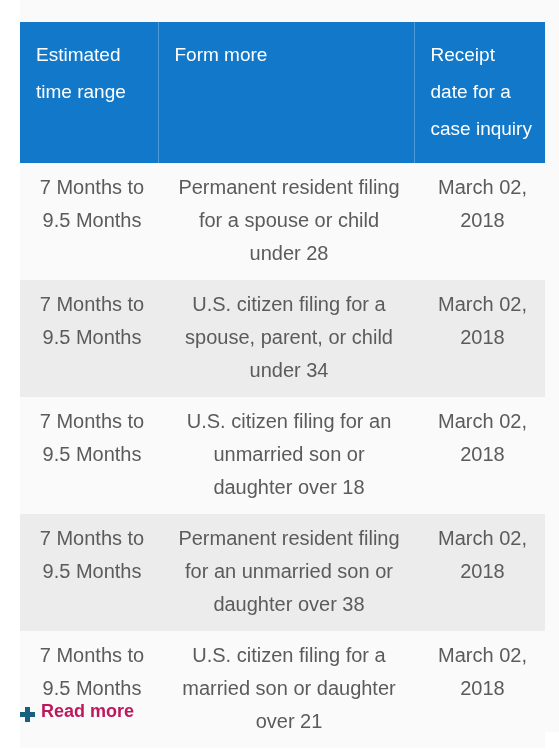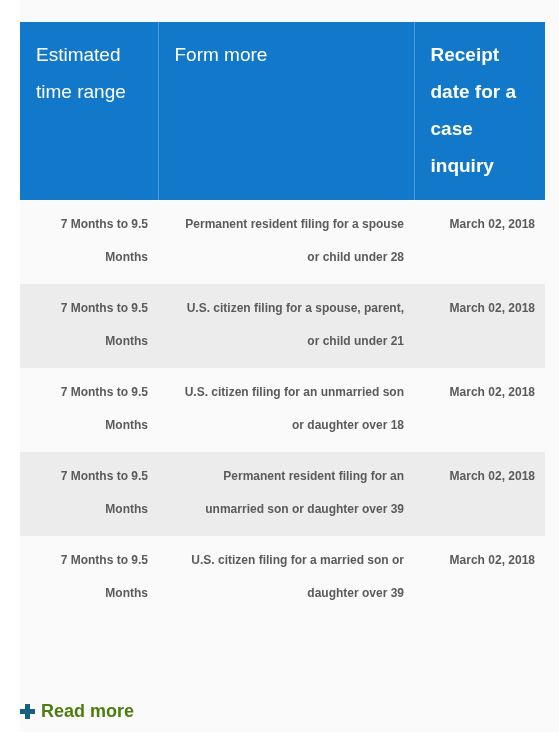--- a/index.html
+++ b/index.html
@@ -58,48 +58,46 @@
     font-size: 19px;
     line-height: 37px;
     text-align: left;
     vertical-align: top;
     padding: 14px 10px 16px 16px;
     border-right: 1px solid #4e9bd8;
     box-sizing: border-box;
   }
   thead th:last-child {
     border-right: none;
-    font-weight: bold;
   }
 
   tbody td {
-    font-size: 12px;
+    font-size: 20px;
     line-height: 33px;
     color: #5b5b5b;
-    text-align: right;
+    text-align: center;
     vertical-align: top;
     padding: 8px 10px 10px 16px;
     border: none;
     box-sizing: border-box;
-    font-weight: bold;
   }
 
   tbody tr.row-odd  td { background: #fafafa; }
   tbody tr.row-even td { background: #ececec; }
 
   .read-more {
     position: absolute;
     left: 20px;
     top: 700px;
     display: inline-flex;
-    align-items: center;
+    align-items: flex-end;
     gap: 6px;
     font-size: 18px;
     font-weight: bold;
-    color: #4d7c0f;
+    color: #be185d;
     text-decoration: none;
     cursor: pointer;
     line-height: 22px;
     white-space: nowrap;
   }
   .read-more .plus-icon {
     display: inline-block;
     width: 15px;
     height: 15px;
     position: relative;
@@ -139,36 +137,36 @@
         </tr>
       </thead>
       <tbody>
         <tr class="row-odd">
           <td>7 Months to 9.5 Months</td>
           <td>Permanent resident filing for a spouse or child under 28</td>
           <td>March 02, 2018</td>
         </tr>
         <tr class="row-even">
           <td>7 Months to 9.5 Months</td>
-          <td>U.S. citizen filing for a spouse, parent, or child under 21</td>
+          <td>U.S. citizen filing for a spouse, parent, or child under 34</td>
           <td>March 02, 2018</td>
         </tr>
         <tr class="row-odd">
           <td>7 Months to 9.5 Months</td>
           <td>U.S. citizen filing for an unmarried son or daughter over 18</td>
           <td>March 02, 2018</td>
         </tr>
         <tr class="row-even">
           <td>7 Months to 9.5 Months</td>
-          <td>Permanent resident filing for an unmarried son or daughter over 39</td>
+          <td>Permanent resident filing for an unmarried son or daughter over 38</td>
           <td>March 02, 2018</td>
         </tr>
         <tr class="row-odd">
           <td>7 Months to 9.5 Months</td>
-          <td>U.S. citizen filing for a married son or daughter over 39</td>
+          <td>U.S. citizen filing for a married son or daughter over 21</td>
           <td>March 02, 2018</td>
         </tr>
       </tbody>
     </table>
   </div>
 
   <a class="read-more" href="#">
     <span class="plus-icon"></span>
     <span>Read more</span>
   </a>

